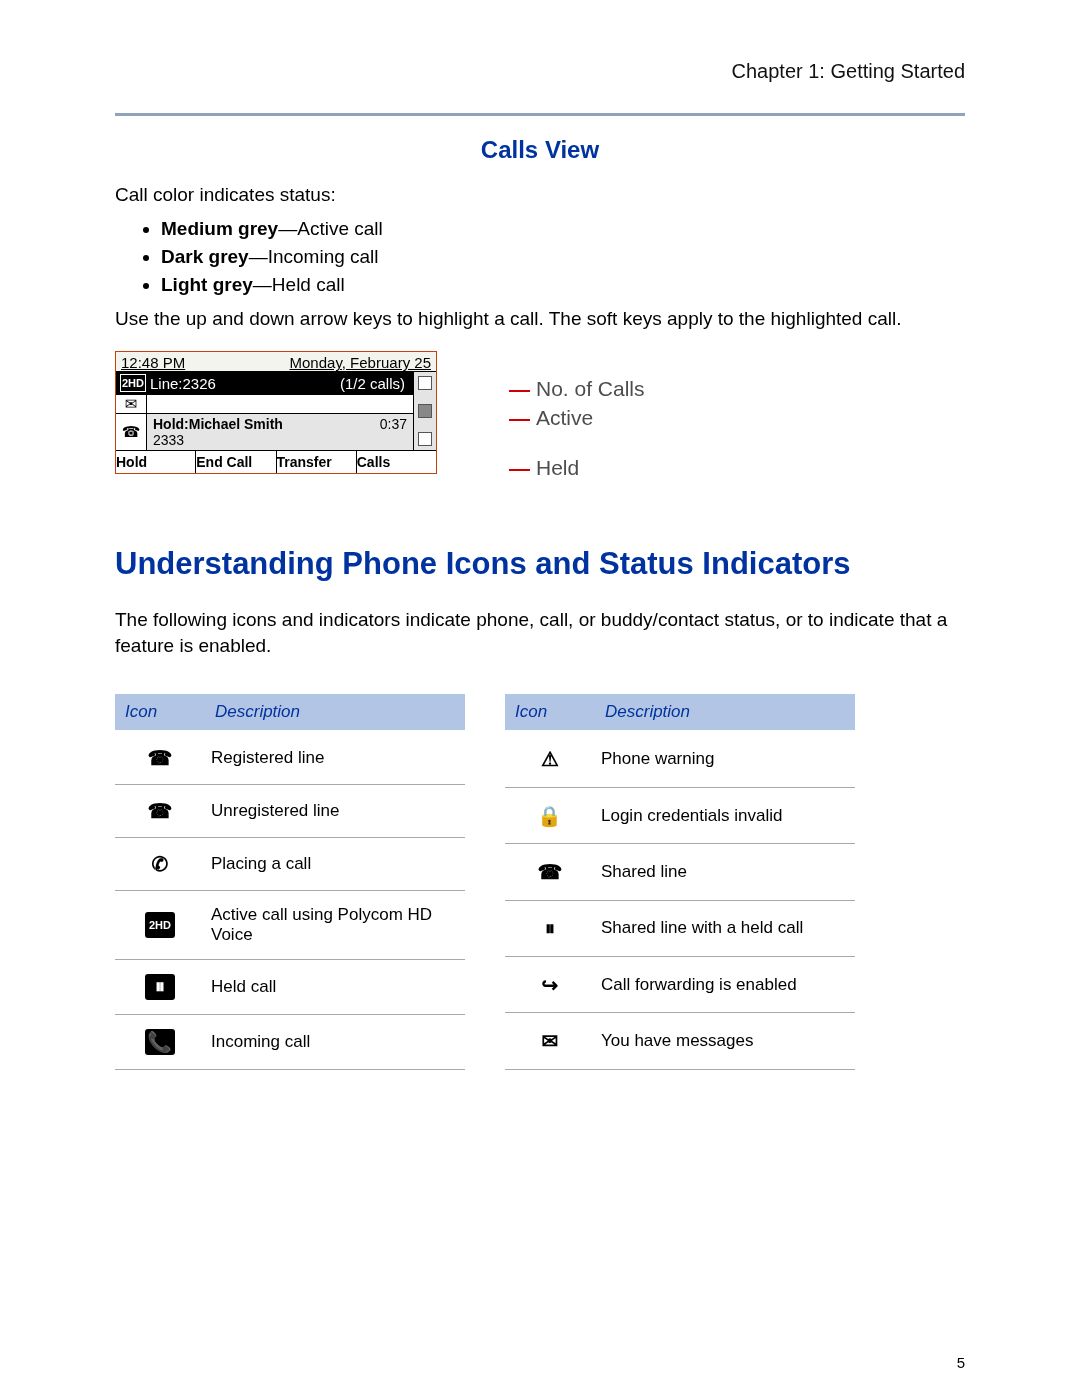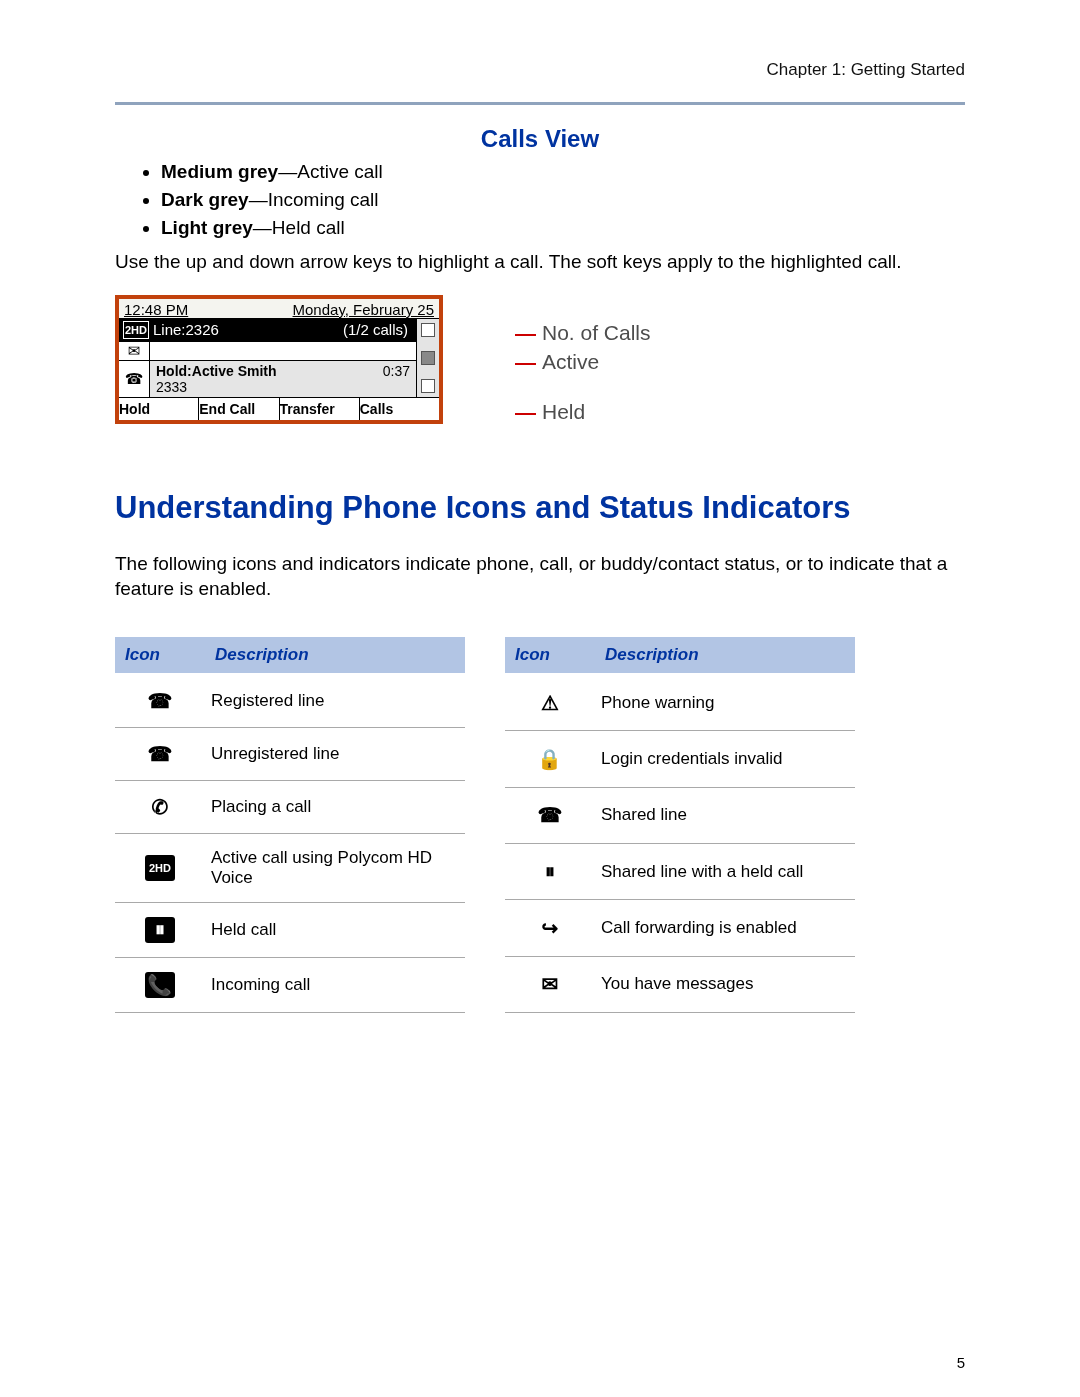--- a/index.html
+++ b/index.html
@@ -12,23 +12,23 @@
   }
   .page {
     width: 1080px;
     height: 1397px;
     position: relative;
     box-sizing: border-box;
     padding: 60px 115px 0 115px;
   }
   .chapter-header {
     text-align: right;
-    font-size: 17px;
+    font-size: 20px;
     color: #111;
-    margin-bottom: 22px;
+    margin-bottom: 30px;
   }
   .rule {
     height: 3px;
     background: #8fa3bd;
     margin-bottom: 20px;
   }
   h2.section {
     color: #0033a0;
     font-size: 24px;
     font-weight: 700;
@@ -53,21 +53,21 @@
 
   
   .phone-area {
     display: flex;
     align-items: flex-start;
     margin-top: 20px;
     margin-bottom: 35px;
   }
   .phone {
     width: 320px;
-    border: 4px solid #c2410c;
+    border: 1px solid #c2410c;
     background: #f4f4ef;
     font-family: Tahoma, Arial, sans-serif;
     font-size: 15px;
   }
   .phone .statusbar {
     display: flex;
     justify-content: space-between;
     padding: 2px 5px 0 5px;
     border-bottom: 1px solid #000;
     font-size: 15px;
@@ -165,21 +165,21 @@
   }
   .icon-table {
     border-collapse: collapse;
     width: 350px;
     font-size: 17px;
   }
   .icon-table thead th {
     background: #b2c5e4;
     color: #0033a0;
     font-style: italic;
-    font-weight: 700;
+    font-weight: 400;
     text-align: left;
     padding: 8px 10px;
     border-bottom: 2px solid #fff;
     font-size: 17px;
   }
   .icon-table thead th:first-child { width: 70px; }
   .icon-table td {
     border-bottom: 1px solid #a9a9a9;
     padding: 14px 6px;
     vertical-align: middle;
@@ -207,20 +207,21 @@
   }
 </style>
 </head>
 <body>
 
 <div class="page">
   <div class="chapter-header">Chapter 1: Getting Started</div>
   <div class="rule"></div>
 
   <h2 class="section">Calls View</h2>
+  <p class="body body-spaced">Call color indicates status:</p>
 
   <ul class="bullets">
     <li><b>Medium grey</b><span>—Active call</span></li>
     <li><b>Dark grey</b><span>—Incoming call</span></li>
     <li><b>Light grey</b><span>—Held call</span></li>
   </ul>
 
   <p class="body">Use the up and down arrow keys to highlight a call. The soft keys apply to the highlighted call.</p>
 
   <div class="phone-area">
@@ -235,21 +236,21 @@
             <span class="hd-badge">2HD</span>
             <span class="line-label">Line:2326</span>
             <span class="count">(1/2 calls)</span>
           </div>
           <div class="call-row active">
             <div class="row-icon">✉</div>
           </div>
           <div class="call-row held">
             <div class="row-icon">☎</div>
             <div class="row-body">
-              <span class="title">Hold:Active Smith</span>
+              <span class="title">Hold:Michael Smith</span>
               <span class="timer">0:37</span><br>
               <span>2333</span>
             </div>
           </div>
         </div>
         <div class="phone-scroll">
           <div class="thumb"></div>
           <div class="thumb" style="background:#888;"></div>
           <div class="thumb"></div>
         </div>

